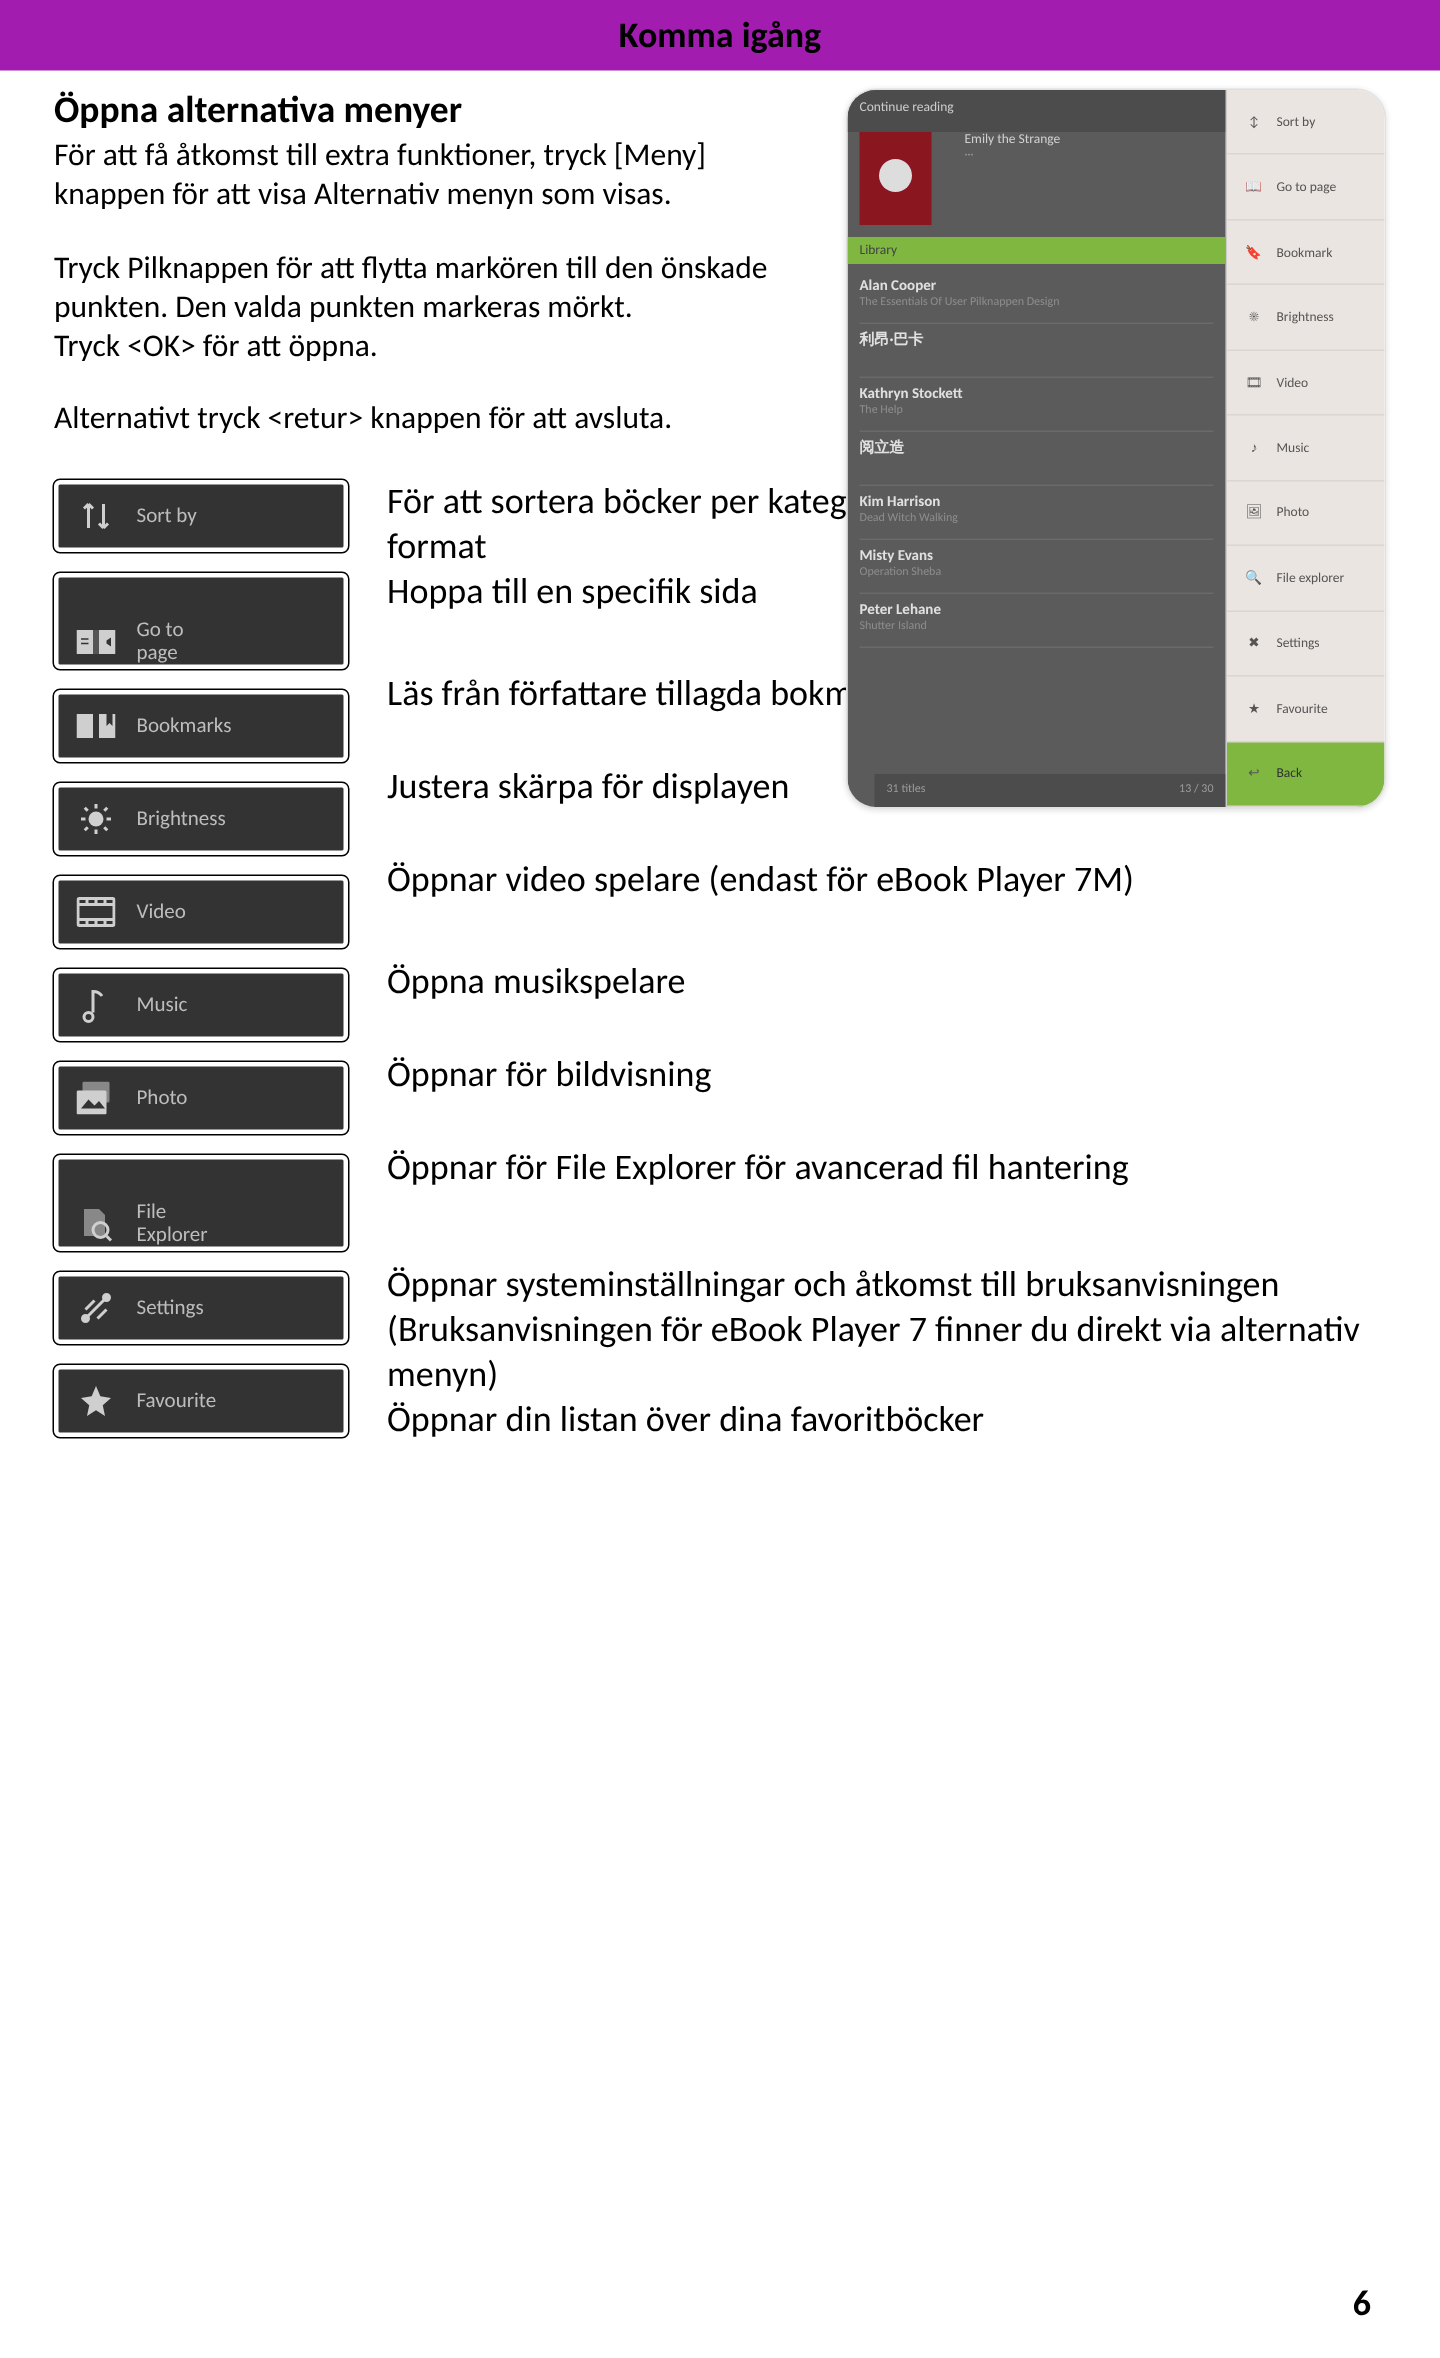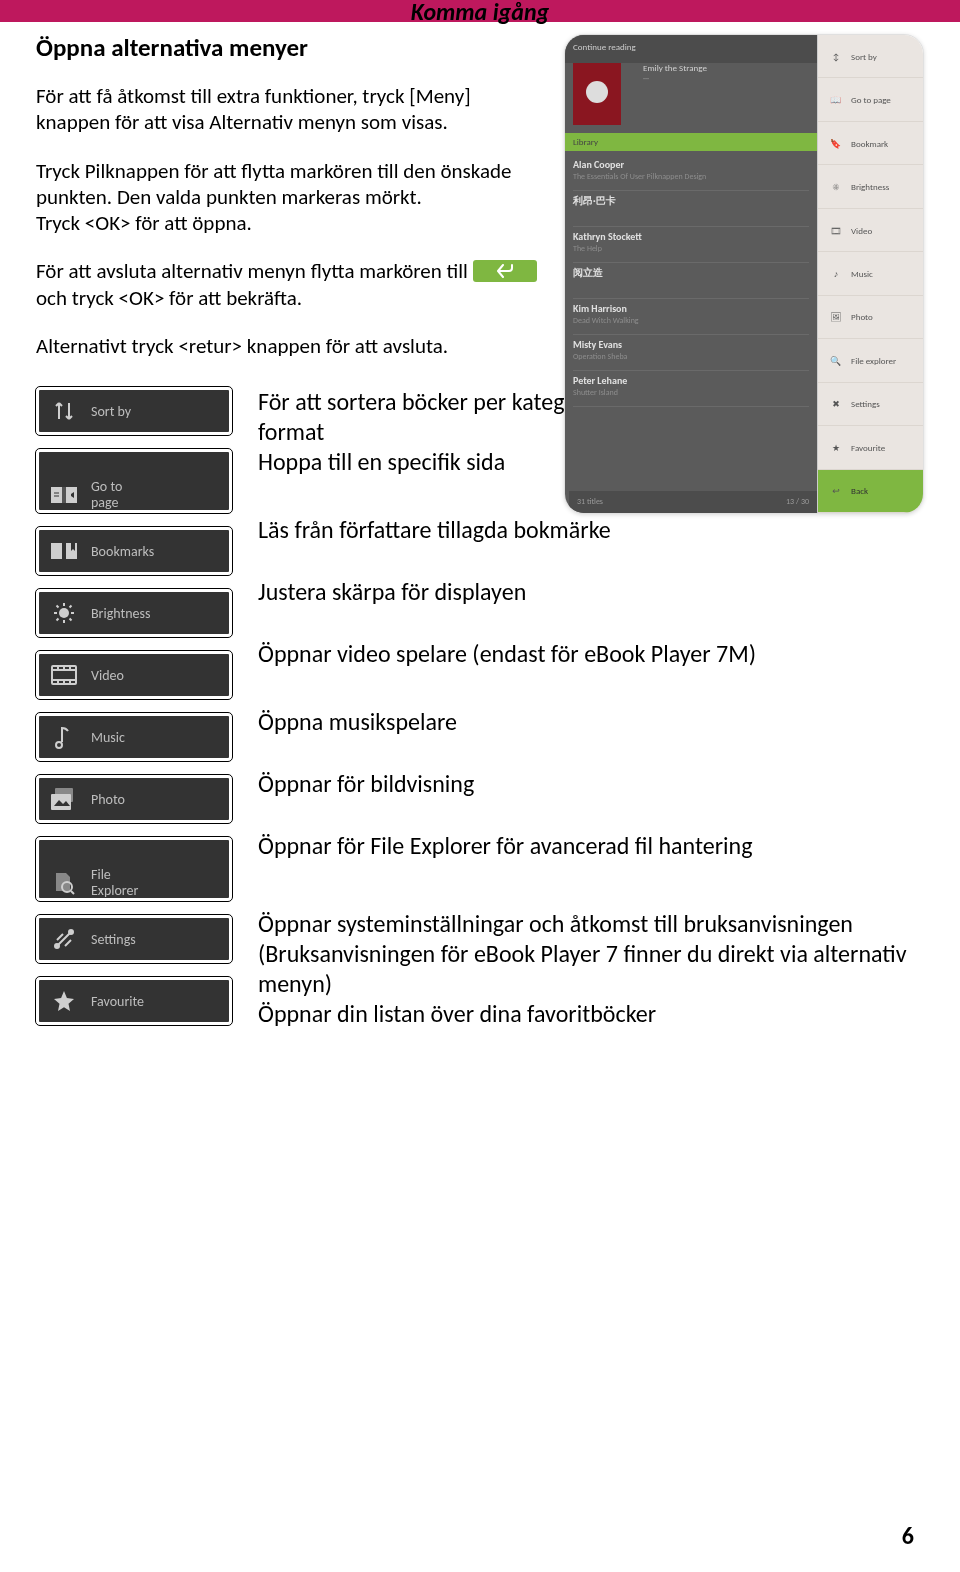--- a/index.html
+++ b/index.html
@@ -6,41 +6,40 @@
   body {
     width: 960px;
     height: 1572px;
     background: #ffffff;
     font-family: Calibri, Arial, sans-serif;
     color: #000;
     position: relative;
     padding: 0;
   }
   .header-bar {
-    background: #be185d;
-    height: 22px;
+    background: #a21caf;
+    height: 47px;
     width: 100%;
     display: flex;
     align-items: center;
     justify-content: center;
-    font-style: italic;
   }
   .header-title {
     font-weight: 700;
     font-size: 24px;
   }
   .content {
     position: relative;
     padding: 8px 36px 0 36px;
   }
   .section-title {
     font-weight: 700;
     font-size: 25px;
     margin-top: 2px;
-    margin-bottom: 20px;
+    margin-bottom: 2px;
   }
   .para {
     font-size: 21px;
     line-height: 1.25;
     margin-bottom: 22px;
   }
   .left-col {
     width: 510px;
   }
   .inline-return {
@@ -109,21 +108,21 @@
     padding:3px 8px; font-size:9px; color:#444;
   }
   .row {
     height: 36px;
     border-bottom: 1px solid #6a6a6a;
     padding: 3px 0;
   }
   .row .a { color:#e0e0e0; font-size:10px; font-weight:600; }
   .row .b { color:#8d8d8d; font-size:8px; }
   .bottom-strip {
-    position:absolute; bottom:0; left:4px; right:0;
+    position:absolute; bottom:0; left:18px; right:0;
     height:22px; background:#4c4c4c;
     display:flex; justify-content:space-between;
     padding:5px 8px; font-size:8px; color:#9a9a9a;margin-top:30px;
   }
   .device-menu {
     width: 106px;
     background: #eae5e1;
     display: flex;
     flex-direction: column;
     border-left: 1px solid #ccc;
@@ -199,29 +198,20 @@
 
 <div class="content">
 
   <div class="left-col">
     <div class="section-title">Öppna alternativa menyer</div>
     <div class="para">För att få åtkomst till extra funktioner, tryck [Meny] knappen för att visa Alternativ menyn som visas.</div>
     <div class="para">
       <span>Tryck Pilknappen för att flytta markören till den önskade punkten. Den valda punkten markeras mörkt.</span><br>
       <span>Tryck &lt;OK&gt; för att öppna.</span>
     </div>
-    <div class="para">
-      <span>För att avsluta alternativ menyn flytta markören till </span>
-      <span class="inline-return">
-        <svg width="16" height="14" viewBox="0 0 16 14">
-            <path d="M6 1 L1 7 L6 13 M1 7 H12 Q15 7 15 4 V1" fill="none" stroke="#fff" stroke-width="2" stroke-linejoin="round" stroke-linecap="round"></path>
-          </svg>
-      </span>
-      <span> och tryck &lt;OK&gt; för att bekräfta.</span>
-    </div>
     <div class="para">Alternativt tryck &lt;retur&gt; knappen  för att avsluta.</div>
   </div>
 
   <div class="device-shot">
     <div class="device-left">
       <div class="cr-bar">Continue reading</div>
       <div class="cover-row">
         <div class="cover red">
             <div class="mask"></div>
           </div>

